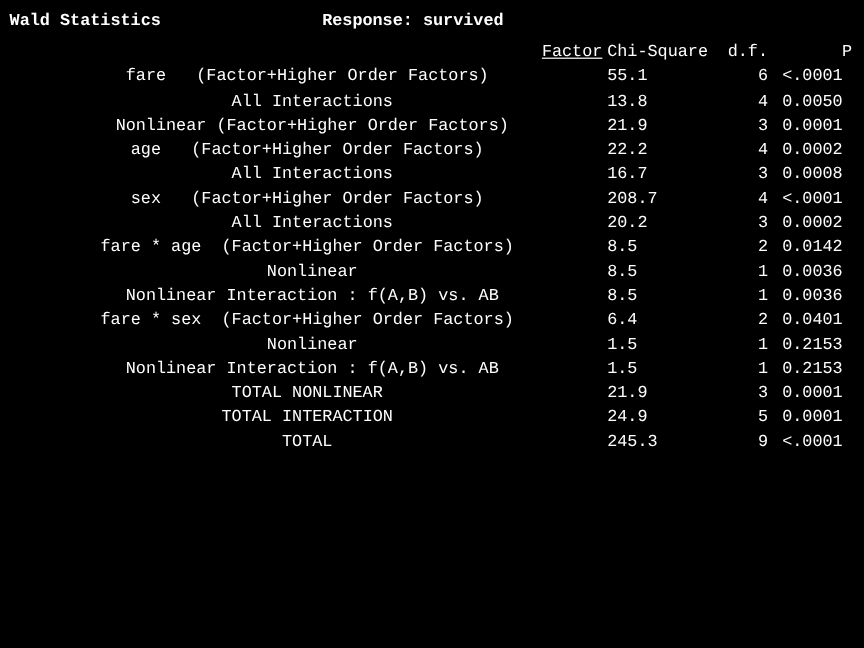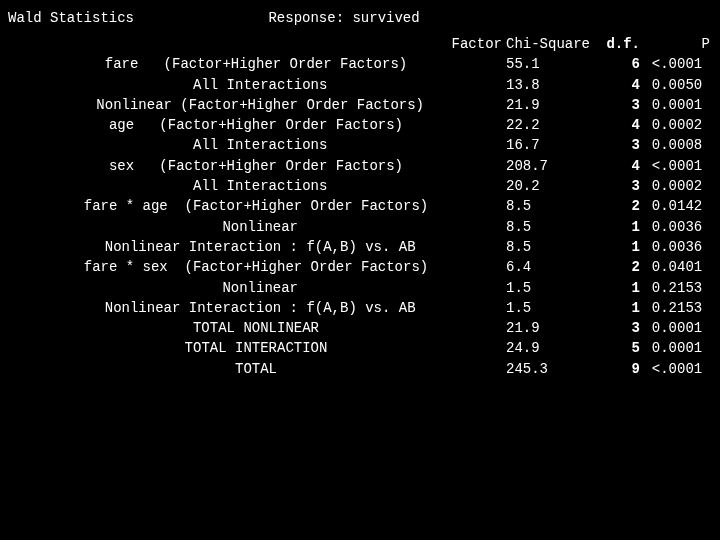--- a/index.html
+++ b/index.html
@@ -9,36 +9,37 @@
       font-family: 'Courier New', Courier, monospace;
       font-size: 14px;
       width: 720px;
       height: 540px;
       overflow: hidden;
       padding: 10px 8px;
     }
     .title-line {
       white-space: pre;
       margin-bottom: 8px;
+      font-weight: bold;
     }
     table {
       border-collapse: collapse;
       width: 100%;
     }
     td {
       white-space: pre;
       padding: 0 2px;
       line-height: 1.45;
     }
     .col-factor { text-align: center; }
     .col-chi { text-align: left; width: 80px; }
-    .col-df { text-align: right; width: 50px; font-weight: bold; }
+    .col-df { text-align: right; width: 50px; }
     .col-p { text-align: center; width: 70px; }
     .header-row td { text-align: right; }
-    .header-row .col-factor { text-align: right; }
+    .header-row .col-factor { text-align: right; text-decoration: underline; }
   </style>
 </head>
 <body>
 
 <div class="title-line">Wald Statistics                Response: survived</div>
 
 <table>
   <thead>
     <tr class="header-row">
       <td class="col-factor" style="text-align:right;">Factor</td>

